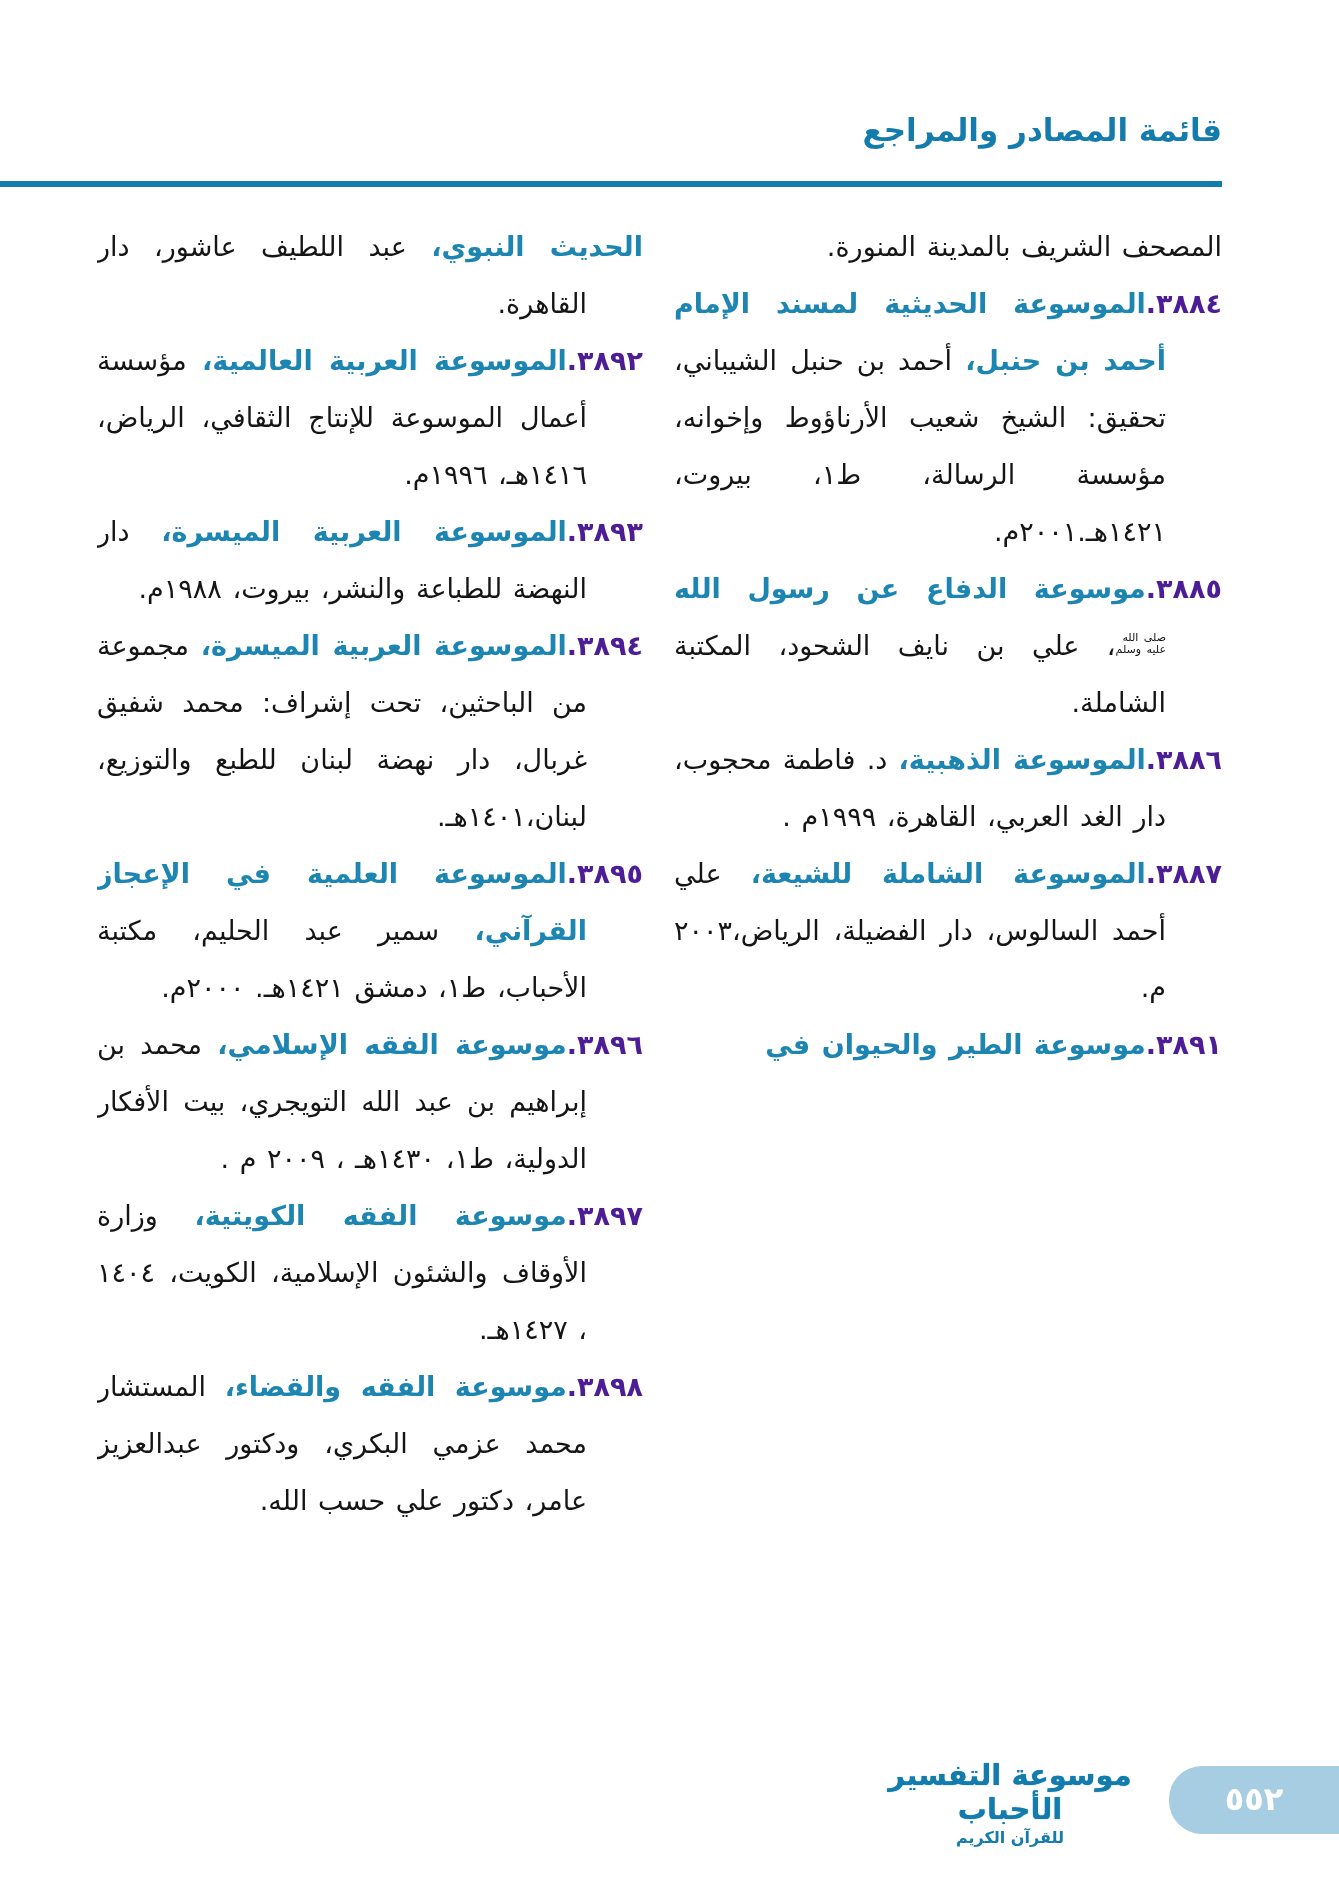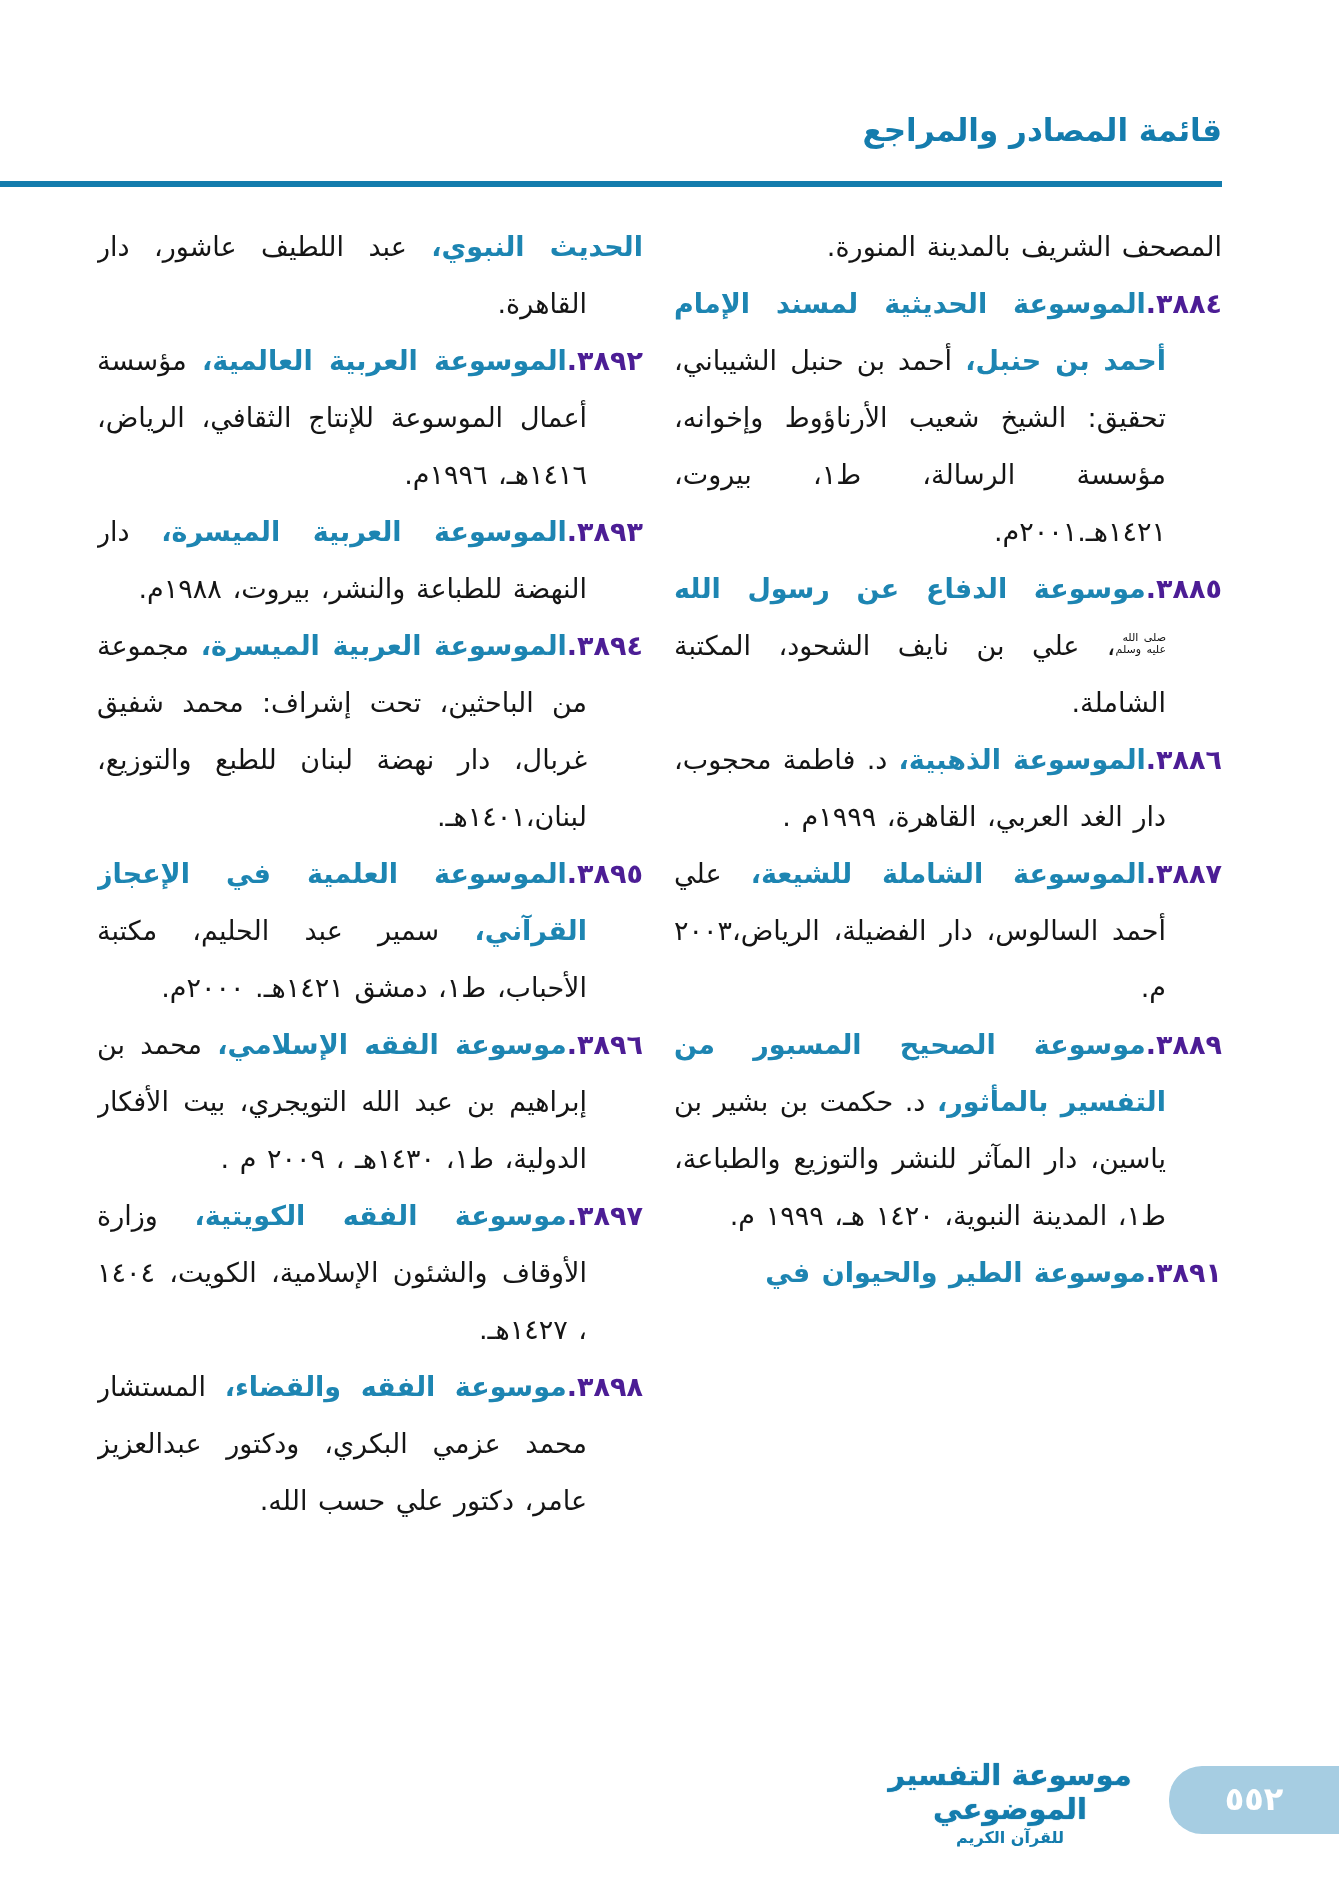--- a/index.html
+++ b/index.html
@@ -103,37 +103,36 @@
   <div class="header-title">قائمة المصادر والمراجع</div>
 
   <div class="header-rule"></div>
 
   <div class="col col-right">
       <p class="entry"><span class="plain">المصحف الشريف بالمدينة المنورة.</span></p>
       <p class="entry"><span class="num">٣٨٨٤.</span><span class="title">الموسوعة الحديثية لمسند الإمام أحمد بن حنبل،</span><span class="plain"> أحمد بن حنبل الشيباني، تحقيق: الشيخ شعيب الأرناؤوط وإخوانه، مؤسسة الرسالة، ط١، بيروت، ١٤٢١هـ.٢٠٠١م.</span></p>
       <p class="entry"><span class="num">٣٨٨٥.</span><span class="title">موسوعة الدفاع عن رسول الله </span><span class="saw">صلى الله<br>عليه وسلم</span><span class="plain">، علي بن نايف الشحود، المكتبة الشاملة.</span></p>
       <p class="entry"><span class="num">٣٨٨٦.</span><span class="title">الموسوعة الذهبية،</span><span class="plain"> د. فاطمة محجوب، دار الغد العربي، القاهرة، ١٩٩٩م .</span></p>
       <p class="entry"><span class="num">٣٨٨٧.</span><span class="title">الموسوعة الشاملة للشيعة،</span><span class="plain"> علي أحمد السالوس، دار الفضيلة، الرياض،٢٠٠٣ م.</span></p>
-      <p class="entry"><span class="num">٣٨٨٩.</span><span class="title">موسوعة الصحيح المسبور من التفسير بالمأثور،</span><span class="plain"> د. حكمت بن بشير بن ياسين، دار المآثر للنشر والتوزيع والطباعة، ط١، المدينة النبوية، ١٤٢٠ هـ، ١٩٩٩ م.</span></p>
       <p class="entry"><span class="num">٣٨٩١.</span><span class="title">موسوعة الطير والحيوان في</span></p>
     </div>
 
   <div class="col col-left">
       <p class="entry"><span class="title">الحديث النبوي،</span><span class="plain"> عبد اللطيف عاشور، دار القاهرة.</span></p>
       <p class="entry"><span class="num">٣٨٩٢.</span><span class="title">الموسوعة العربية العالمية،</span><span class="plain"> مؤسسة أعمال الموسوعة للإنتاج الثقافي، الرياض، ١٤١٦هـ، ١٩٩٦م.</span></p>
       <p class="entry"><span class="num">٣٨٩٣.</span><span class="title">الموسوعة العربية الميسرة،</span><span class="plain"> دار النهضة للطباعة والنشر، بيروت، ١٩٨٨م.</span></p>
       <p class="entry"><span class="num">٣٨٩٤.</span><span class="title">الموسوعة العربية الميسرة،</span><span class="plain"> مجموعة من الباحثين، تحت إشراف: محمد شفيق غربال، دار نهضة لبنان للطبع والتوزيع، لبنان،١٤٠١هـ.</span></p>
       <p class="entry"><span class="num">٣٨٩٥.</span><span class="title">الموسوعة العلمية في الإعجاز القرآني،</span><span class="plain"> سمير عبد الحليم، مكتبة الأحباب، ط١، دمشق ١٤٢١هـ. ٢٠٠٠م.</span></p>
       <p class="entry"><span class="num">٣٨٩٦.</span><span class="title">موسوعة الفقه الإسلامي،</span><span class="plain"> محمد بن إبراهيم بن عبد الله التويجري، بيت الأفكار الدولية، ط١، ١٤٣٠هـ ، ٢٠٠٩ م .</span></p>
       <p class="entry"><span class="num">٣٨٩٧.</span><span class="title">موسوعة الفقه الكويتية،</span><span class="plain"> وزارة الأوقاف والشئون الإسلامية، الكويت، ١٤٠٤ ، ١٤٢٧هـ.</span></p>
       <p class="entry"><span class="num">٣٨٩٨.</span><span class="title">موسوعة الفقه والقضاء،</span><span class="plain"> المستشار محمد عزمي البكري، ودكتور عبدالعزيز عامر، دكتور علي حسب الله.</span></p>
     </div>
 
   <div class="footer-logo">
-    <div class="main">موسوعة التفسير الموضوعي</div>
+    <div class="main">موسوعة التفسير الأحباب</div>
     <div class="sub">للقرآن الكريم</div>
   </div>
 
   <div class="page-pill">
     <div class="pagenum">٥٥٢</div>
   </div>
 
 </div>
 
 </body></html>

